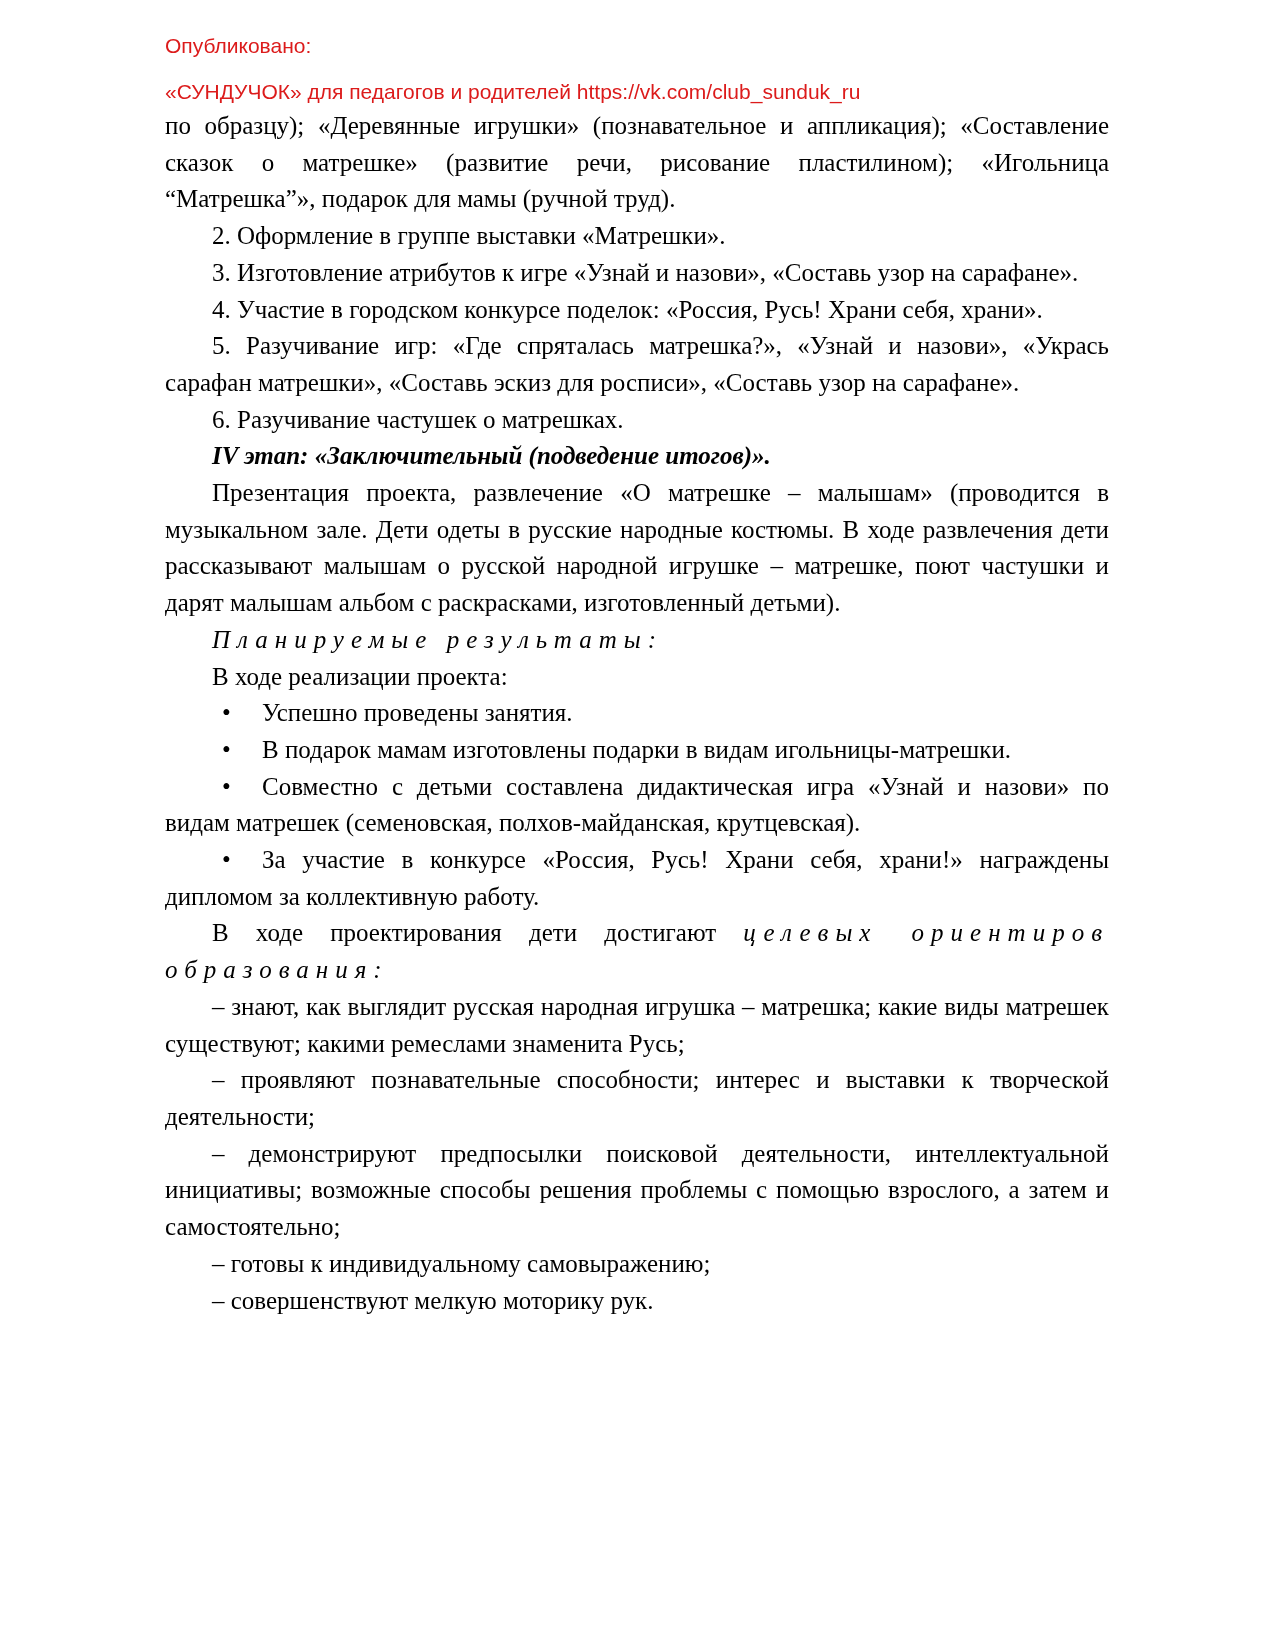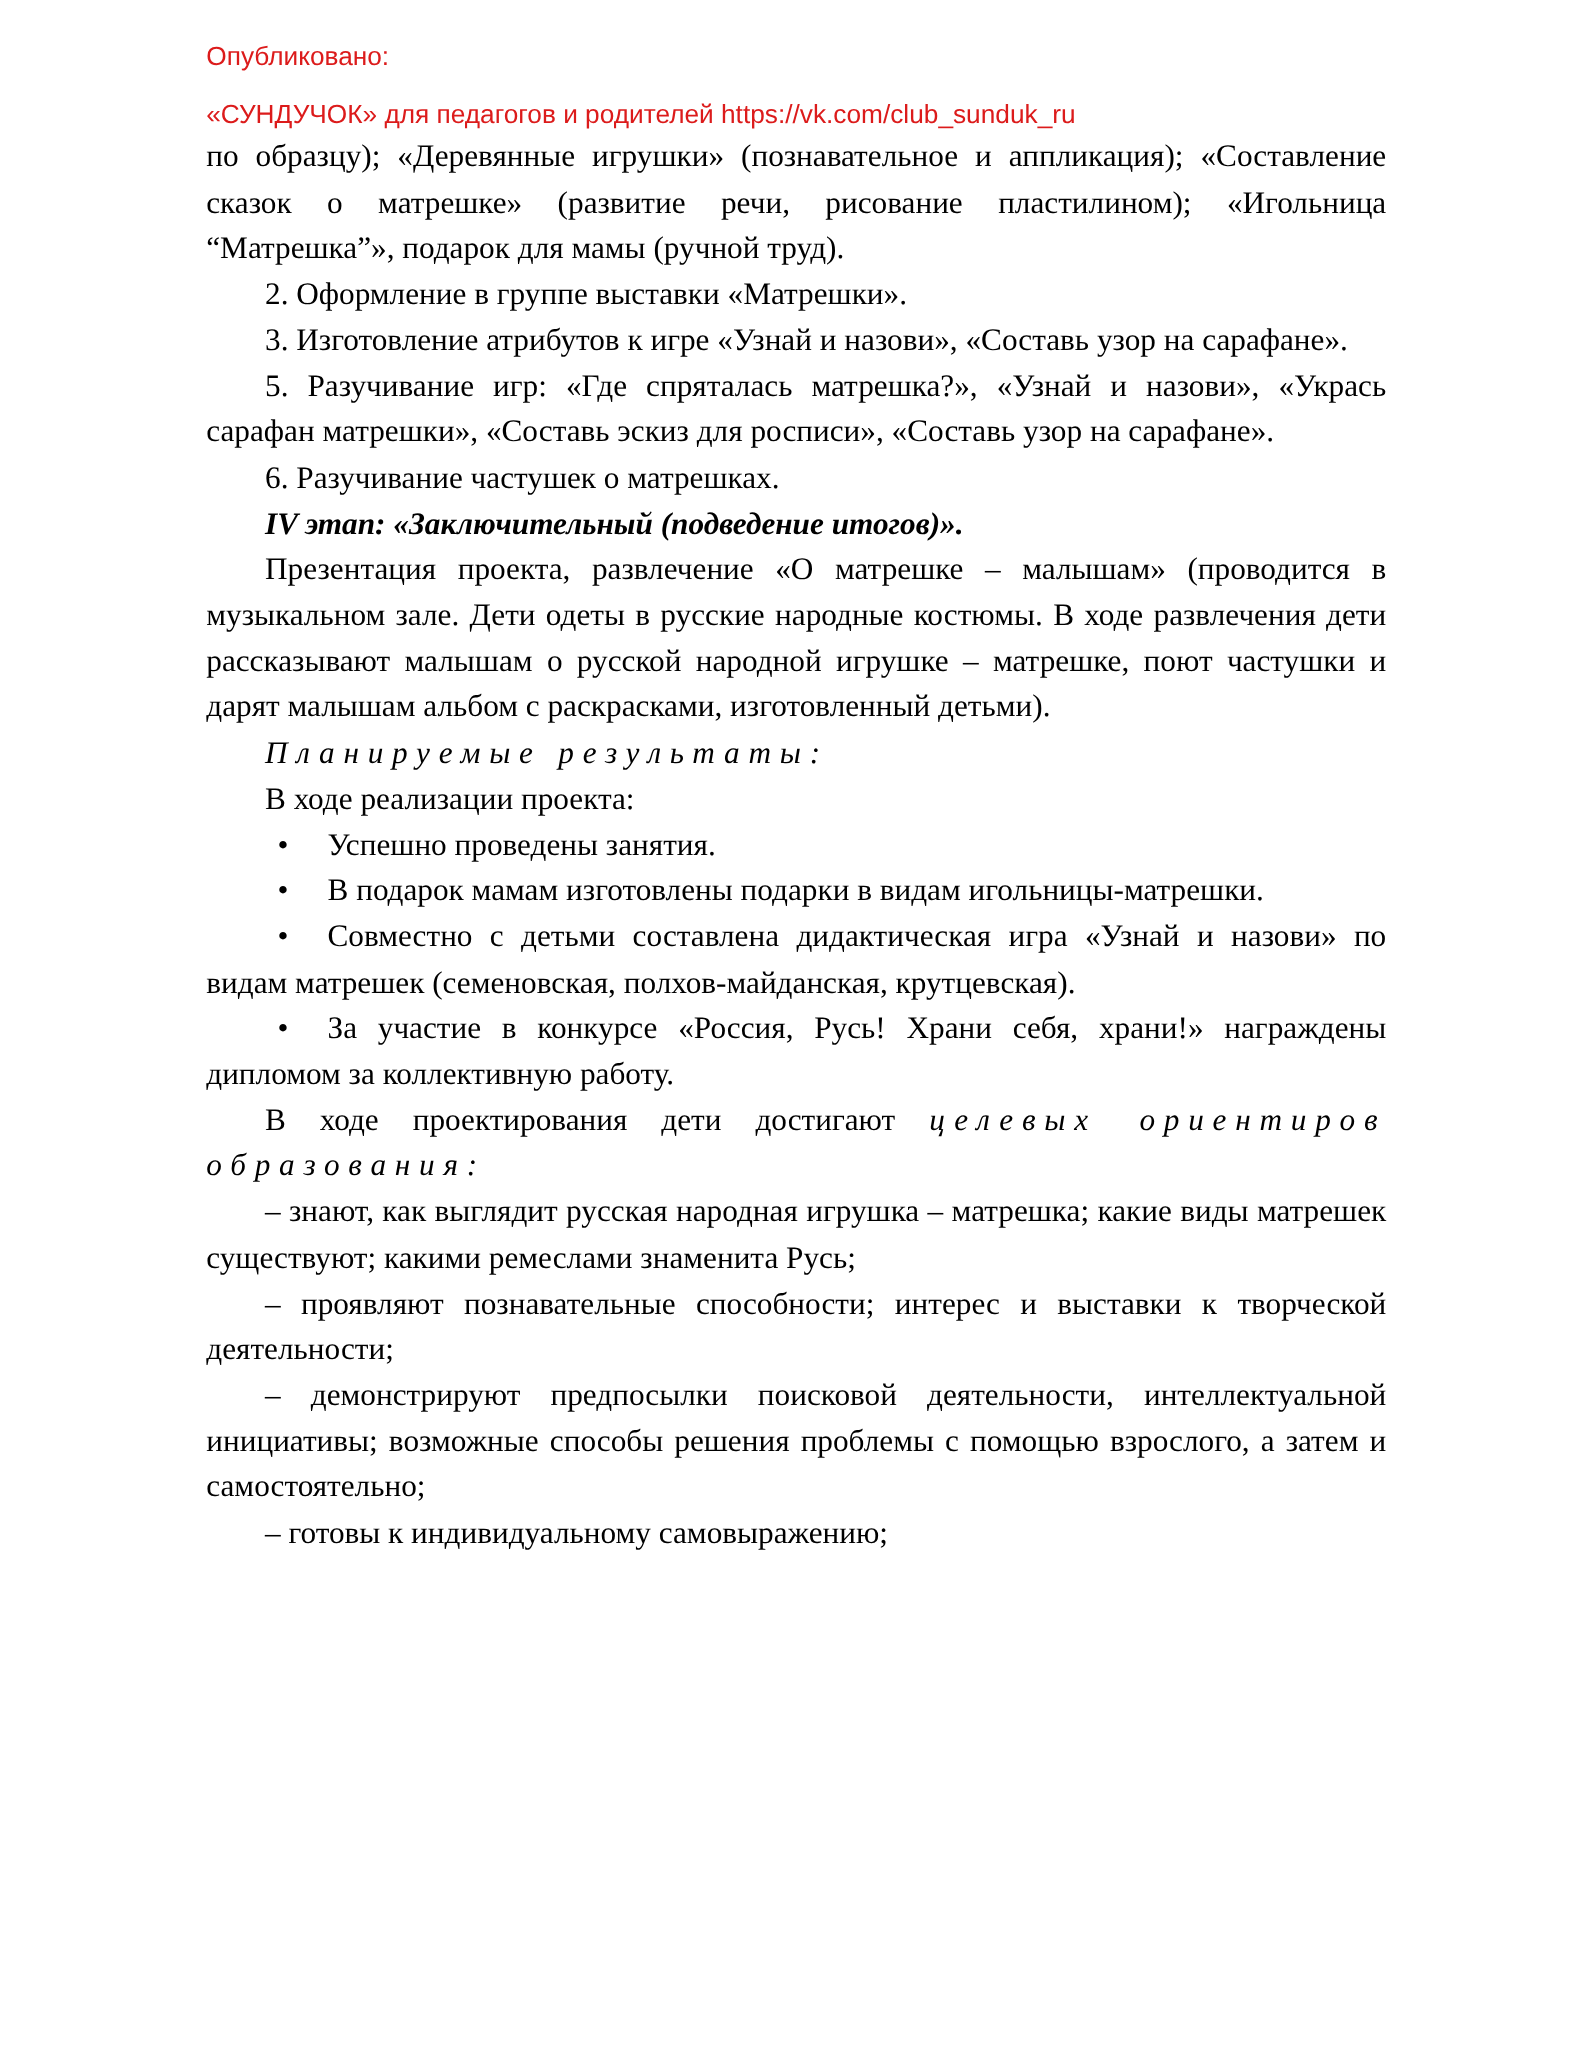--- a/index.html
+++ b/index.html
@@ -60,20 +60,21 @@
 
 <div class="page">
 
   <p class="pub-line">Опубликовано:</p>
   <p class="pub-line">«СУНДУЧОК» для педагогов и родителей https://vk.com/club_sunduk_ru</p>
 
   <p class="body-text first-body">по образцу); «Деревянные игрушки» (познавательное и аппликация); «Составление сказок о матрешке» (развитие речи, рисование пластилином); «Игольница “Матрешка”», подарок для мамы (ручной труд).</p>
 
   <p class="body-text indent">2. Оформление в группе выставки «Матрешки».</p>
   <p class="body-text indent">3. Изготовление атрибутов к игре «Узнай и назови», «Составь узор на сарафане».</p>
+  <p class="body-text indent">4. Участие в городском конкурсе поделок: «Россия, Русь! Храни себя, храни».</p>
   <p class="body-text indent">5. Разучивание игр: «Где спряталась матрешка?», «Узнай и назови», «Укрась сарафан матрешки», «Составь эскиз для росписи», «Составь узор на сарафане».</p>
   <p class="body-text indent">6. Разучивание частушек о матрешках.</p>
 
   <p class="body-text indent stage-heading sp">IV этап: «Заключительный (подведение итогов)».</p>
 
   <p class="body-text indent sp">Презентация проекта, развлечение «О матрешке – малышам» (проводится в музыкальном зале. Дети одеты в русские народные костюмы. В ходе развлечения дети рассказывают малышам о русской народной игрушке – матрешке, поют частушки и дарят малышам альбом с раскрасками, изготовленный детьми).</p>
 
   <p class="body-text indent spaced sp">Планируемые результаты:</p>
   <p class="body-text indent">В ходе реализации проекта:</p>
 
@@ -81,14 +82,15 @@
   <p class="body-text bullet"><span class="blt">•</span><span>В подарок мамам изготовлены подарки в видам игольницы-матрешки.</span></p>
   <p class="body-text bullet"><span class="blt">•</span><span>Совместно с детьми составлена дидактическая игра «Узнай и назови» по видам матрешек (семеновская, полхов-майданская, крутцевская).</span></p>
   <p class="body-text bullet"><span class="blt">•</span><span>За участие в конкурсе «Россия, Русь! Храни себя, храни!» награждены дипломом за коллективную работу.</span></p>
 
   <p class="body-text indent sp"><span>В ходе проектирования дети достигают </span><span class="spaced">целевых ориентиров образования:</span></p>
 
   <p class="body-text indent">– знают, как выглядит русская народная игрушка – матрешка; какие виды матрешек существуют; какими ремеслами знаменита Русь;</p>
   <p class="body-text indent">– проявляют познавательные способности; интерес и выставки к творческой деятельности;</p>
   <p class="body-text indent">– демонстрируют предпосылки поисковой деятельности, интеллектуальной инициативы; возможные способы решения проблемы с помощью взрослого, а затем и самостоятельно;</p>
   <p class="body-text indent sp">– готовы к индивидуальному самовыражению;</p>
+  <p class="body-text indent sp">– совершенствуют мелкую моторику рук.</p>
 
 </div>
 
 </body></html>

